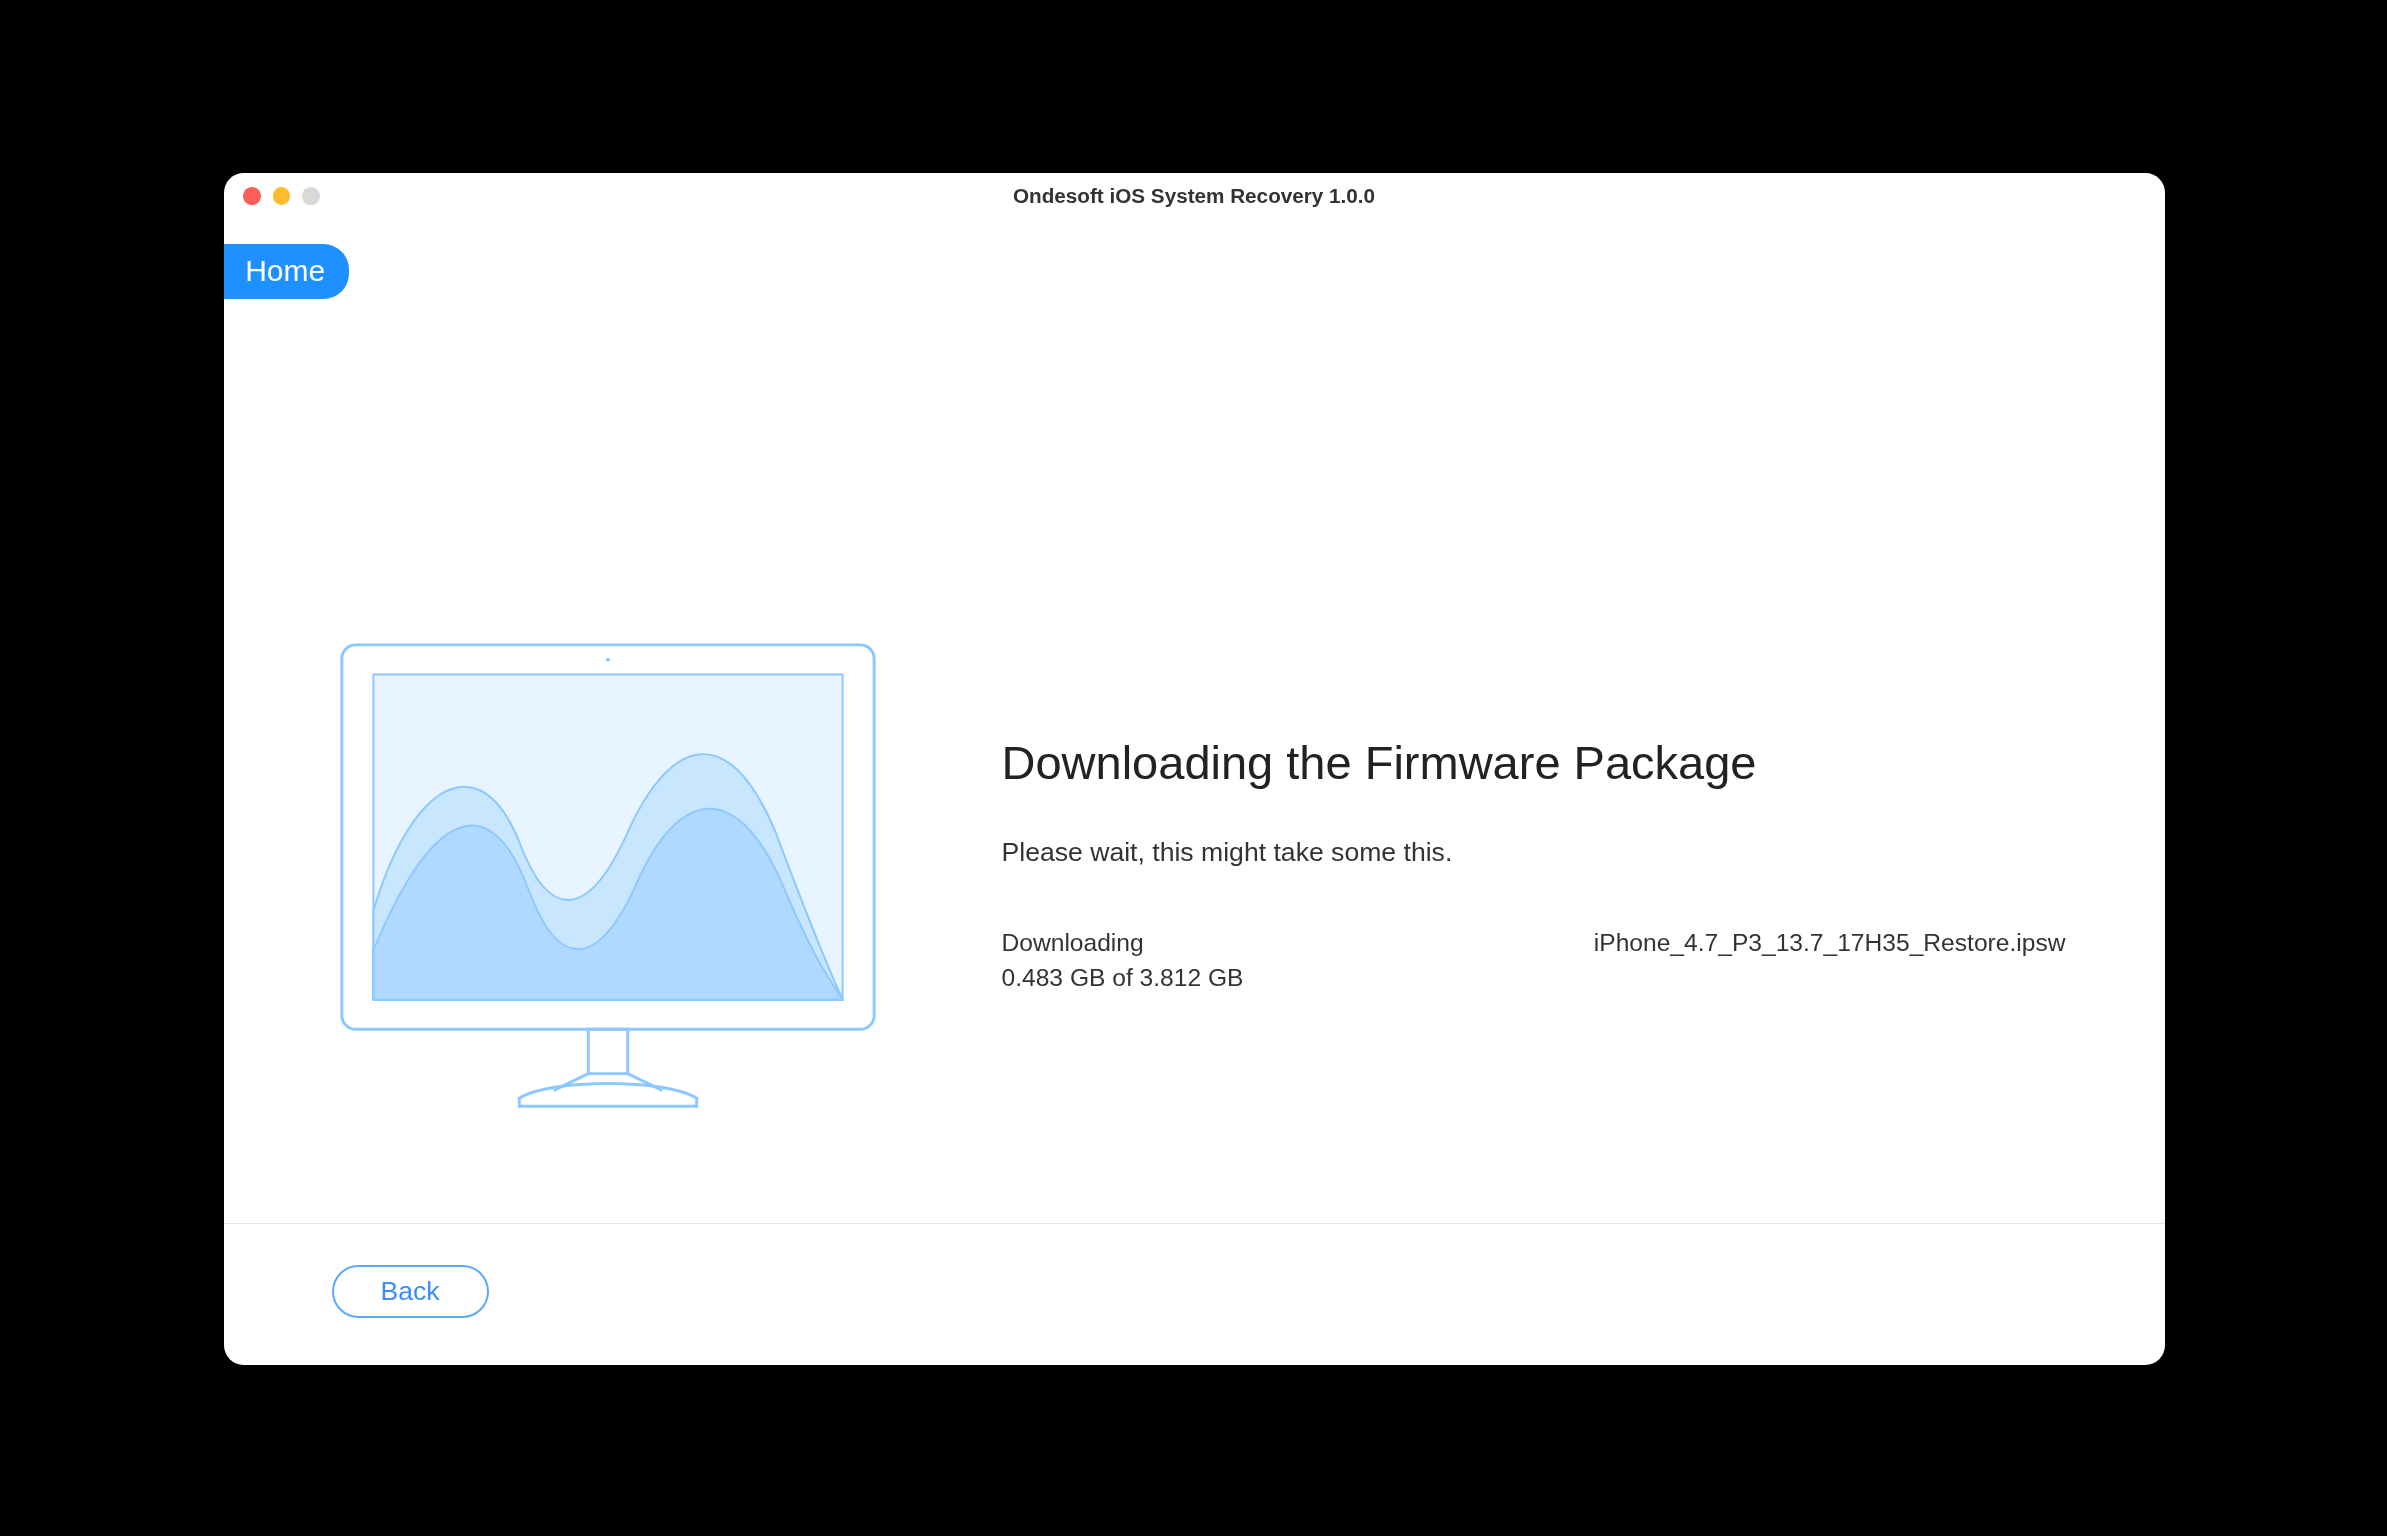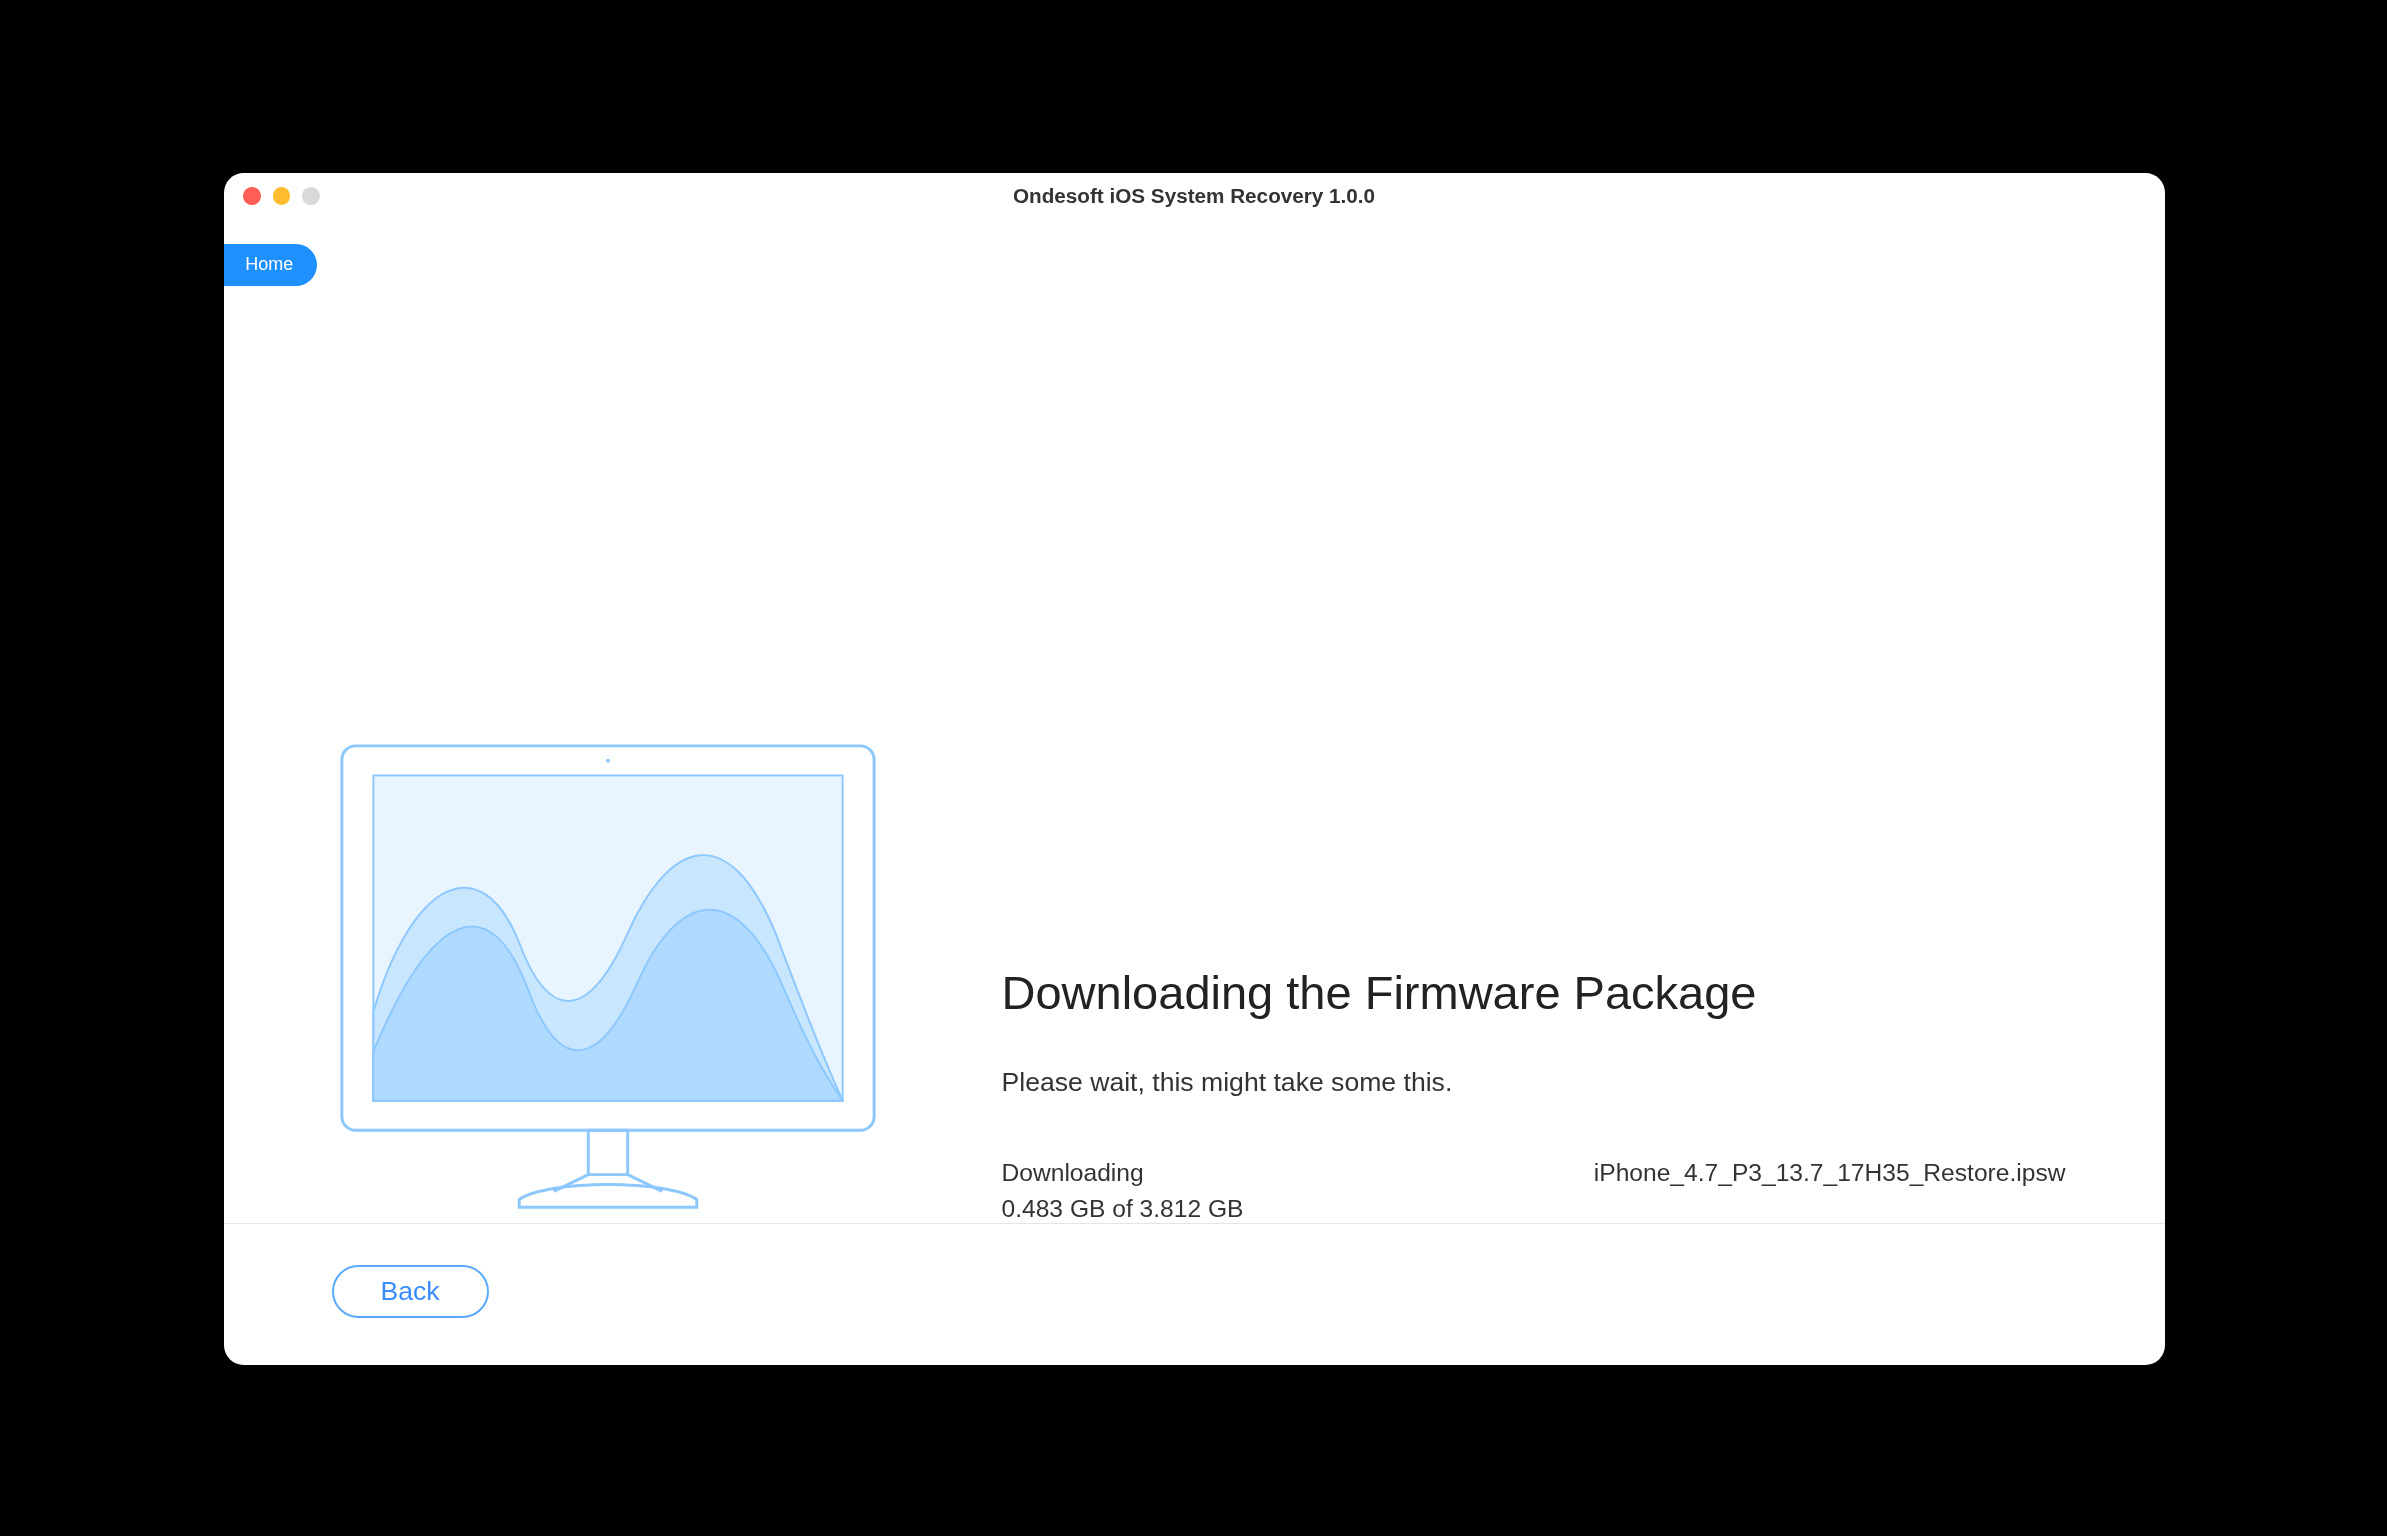--- a/index.html
+++ b/index.html
@@ -53,29 +53,29 @@
       font-size: 20.7px;
       font-weight: 600;
       color: #333;
     }
     .home-tab {
       position: absolute;
       left: 0;
       top: 71px;
       background: #1e90ff;
       color: #fff;
-      font-size: 18px;
+      font-size: 30px;
       padding: 10.8px 23.6px 10.8px 21.7px;
       border-top-right-radius: 25.6px;
       border-bottom-right-radius: 25.6px;
     }
     .content {
       flex: 1;
       display: flex;
-      align-items: flex-end;
+      align-items: center;
       padding: 236px 99px 0 108px;
       gap: 118px;
     }
     .illustration {
       width: 552px;
       flex-shrink: 0;
       margin-top: 79px;
     }
     .info-panel {
       flex: 1;

